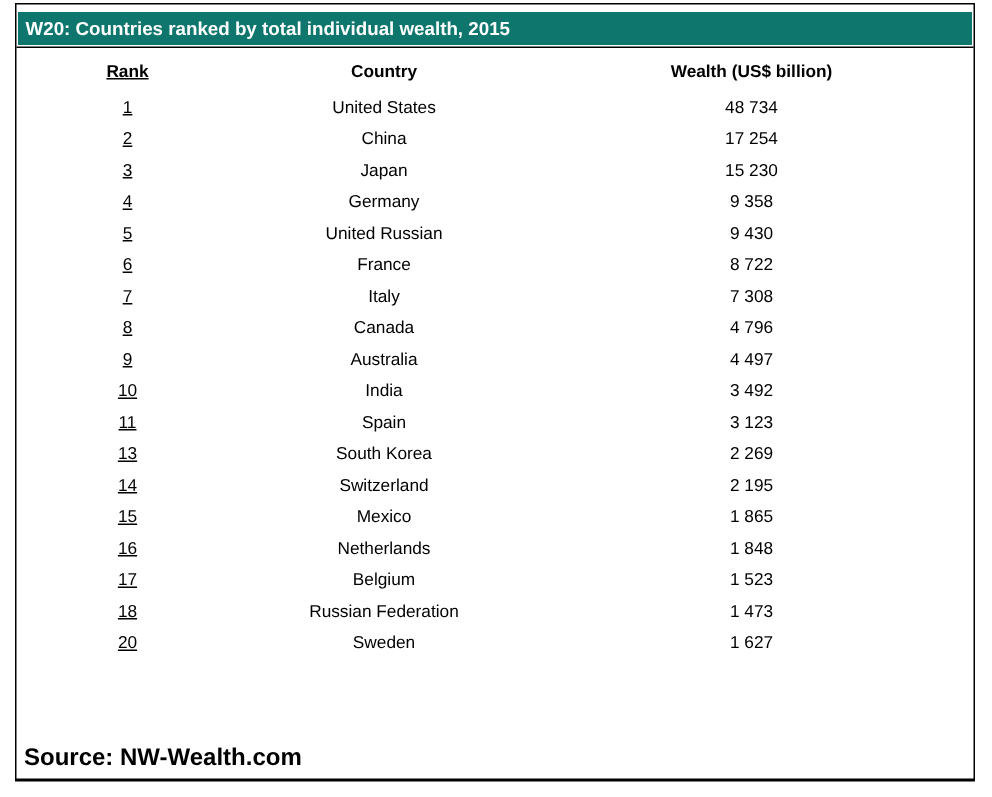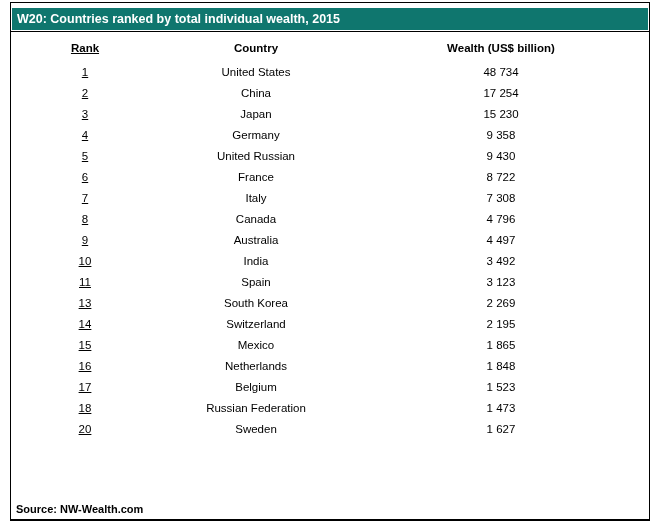--- a/index.html
+++ b/index.html
@@ -49,21 +49,21 @@
     padding: 0;
     white-space: nowrap;
   }
   table.wealth th { font-weight: bold; height: 26px; padding-top: 3px; }
   table.wealth td { height: 21px; font-weight: normal; }
   th.rank-col, td.rank-cell { text-align: left; padding-left: 7px; text-decoration: underline; }
   .source {
     position: absolute;
     left: 5px; bottom: 4px;
     font-weight: bold;
-    font-size: 11px;
+    font-size: 16px;
   }
 </style>
 </head>
 <body>
 
 <div class="frame">
   <div class="title-wrap">
     <div class="title-bar">W20: Countries ranked by total individual wealth, 2015</div>
   </div>
 

